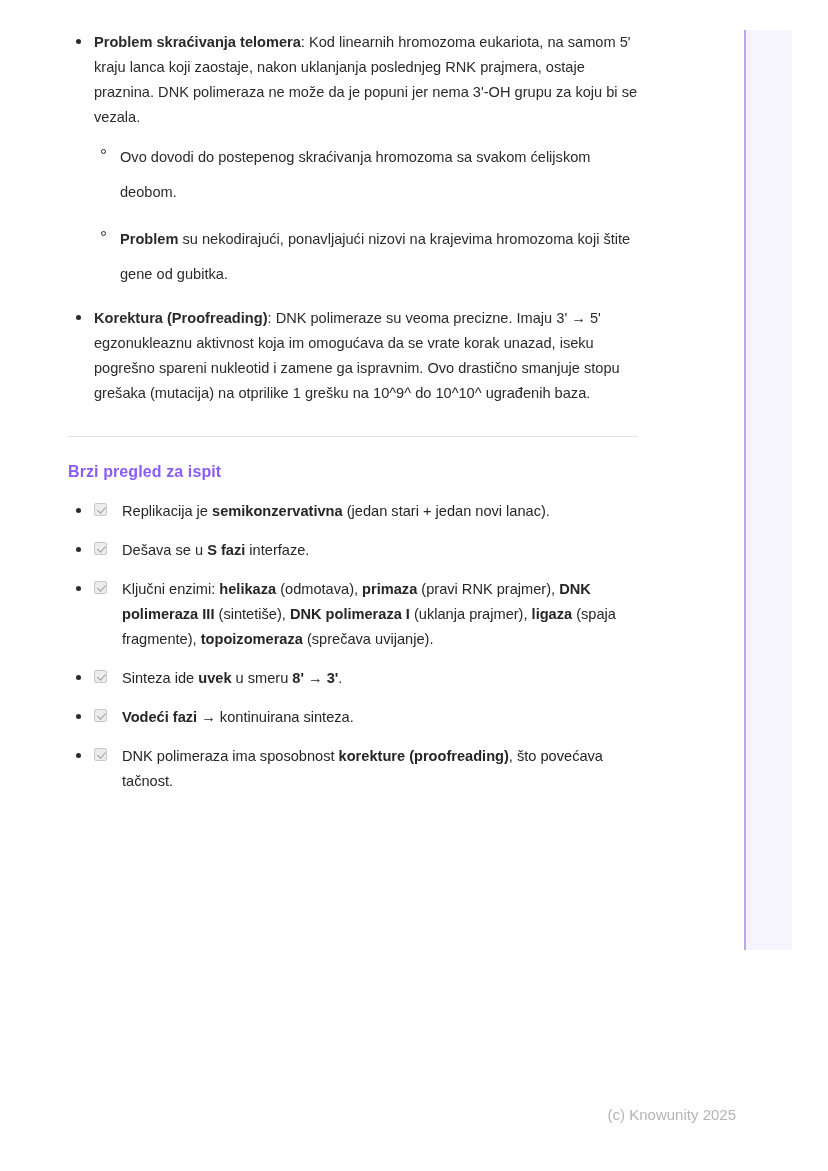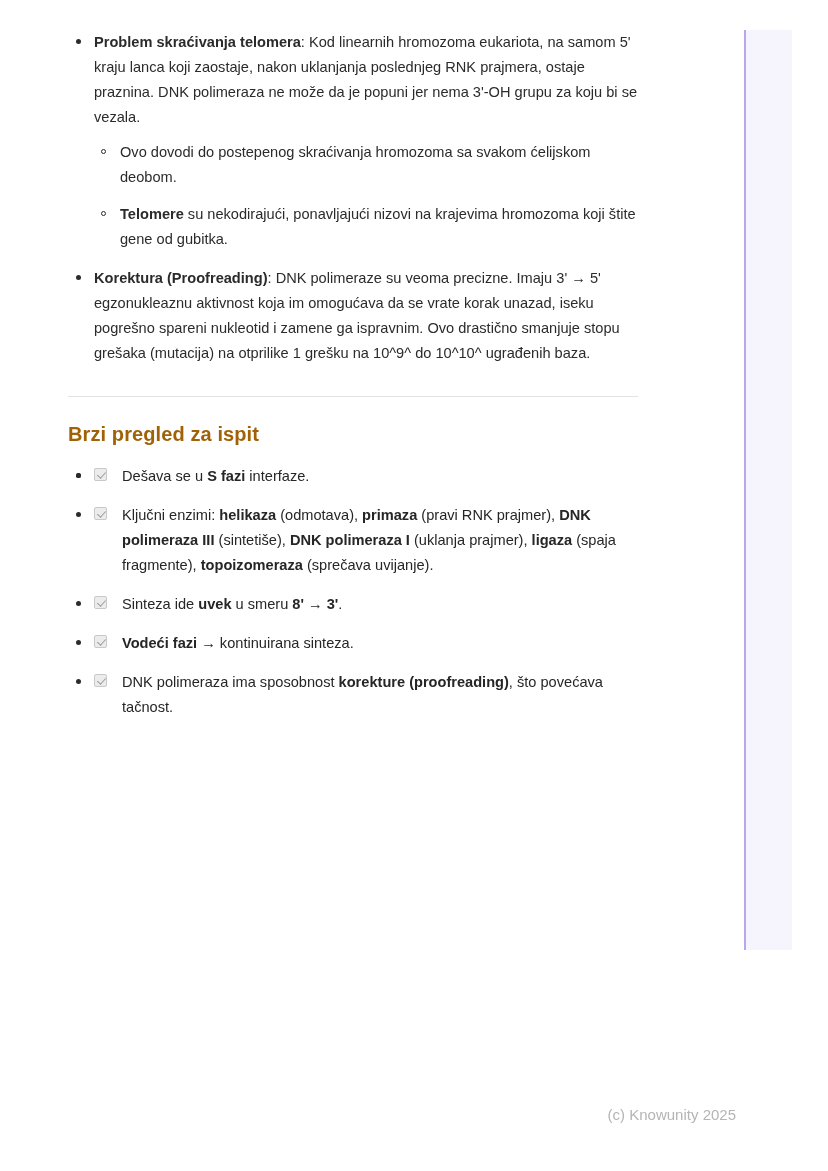--- a/index.html
+++ b/index.html
@@ -65,21 +65,21 @@
   ul.lvl2 {
     list-style: none;
     margin: 10px 0 0 0;
     padding: 0;
   }
   ul.lvl2 > li {
     position: relative;
     padding-left: 26px;
     margin-bottom: 12px;
     font-size: 14.6px;
-    line-height: 25px;
+    line-height: 35px;
   }
   ul.lvl2 > li > .bullet-o {
     position: absolute;
     left: 7px;
     top: 9px;
     width: 5px;
     height: 5px;
     border-radius: 50%;
     border: 1.2px solid #2b2b2b;
     background: transparent;
@@ -89,22 +89,22 @@
   b, strong { font-weight: bold; }
 
   hr.divider {
     border: none;
     border-top: 1px solid #e3e3e3;
     margin: 30px 0 26px 0;
     width: 100%;
   }
 
   h2.section-title {
-    font-size: 20px;
-    color: #a16207;
+    font-size: 16px;
+    color: #8b5cf6;
     margin: 0 0 18px 0;
     font-weight: bold;
     letter-spacing: 0.1px;
   }
 
   ul.check-list {
     list-style: none;
     margin: 0;
     padding: 0;
   }
@@ -170,40 +170,41 @@
         <span class="bullet"></span>
         <span><b>Problem skraćivanja telomera</b><span>: Kod linearnih hromozoma eukariota, na samom 5' kraju lanca koji zaostaje, nakon uklanjanja poslednjeg RNK prajmera, ostaje praznina. DNK polimeraza ne može da je popuni jer nema 3'-OH grupu za koju bi se vezala.</span></span>
 
         <ul class="lvl2">
           <li>
             <span class="bullet-o"></span>
             <span>Ovo dovodi do postepenog skraćivanja hromozoma sa svakom ćelijskom deobom.</span>
           </li>
           <li>
             <span class="bullet-o"></span>
-            <span><b>Telomere</b><span> su nekodirajući, ponavljajući nizovi na krajevima hromozoma koji štite gene od gubitka.</span></span>
+            <span><b>Problem</b><span> su nekodirajući, ponavljajući nizovi na krajevima hromozoma koji štite gene od gubitka.</span></span>
           </li>
         </ul>
       </li>
 
       <li>
         <span class="bullet"></span>
         <span><b>Korektura (Proofreading)</b><span>: DNK polimeraze su veoma precizne. Imaju 3' → 5' egzonukleaznu aktivnost koja im omogućava da se vrate korak unazad, iseku pogrešno spareni nukleotid i zamene ga ispravnim. Ovo drastično smanjuje stopu grešaka (mutacija) na otprilike 1 grešku na 10^9^ do 10^10^ ugrađenih baza.</span></span>
       </li>
 
     </ul>
 
     <hr class="divider">
 
     <h2 class="section-title">Brzi pregled za ispit</h2>
 
     <ul class="check-list">
       <li>
         <span class="bullet"></span>
         <span class="checkbox"></span>
+        <span>Replikacija je <b>semikonzervativna</b> (jedan stari + jedan novi lanac).</span>
       </li>
       <li>
         <span class="bullet"></span>
         <span class="checkbox"></span>
         <span>Dešava se u <b>S fazi</b> interfaze.</span>
       </li>
       <li>
         <span class="bullet"></span>
         <span class="checkbox"></span>
         <span>Ključni enzimi: <b>helikaza</b> (odmotava), <b>primaza</b> (pravi RNK prajmer), <b>DNK polimeraza III</b> (sintetiše), <b>DNK polimeraza I</b> (uklanja prajmer), <b>ligaza</b> (spaja fragmente), <b>topoizomeraza</b> (sprečava uvijanje).</span>

